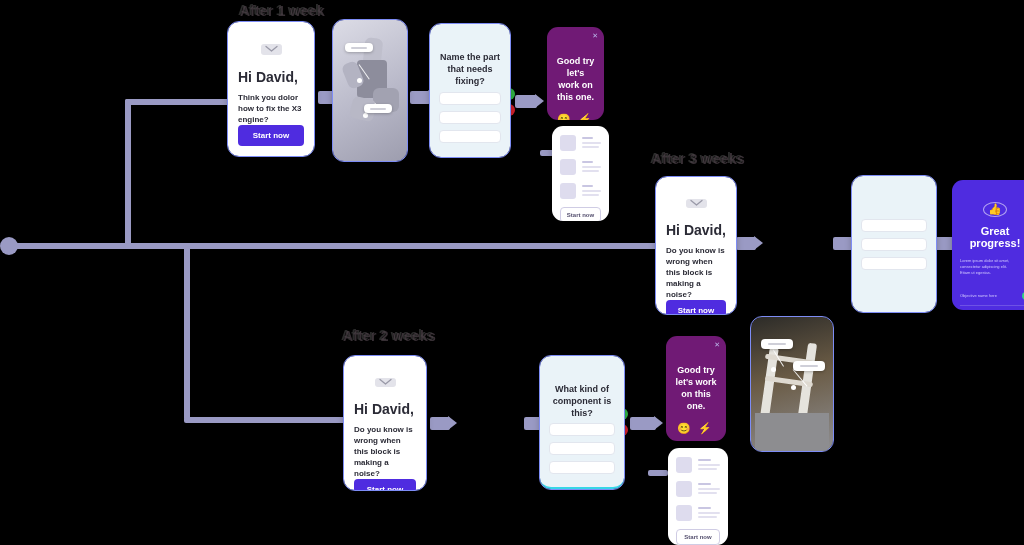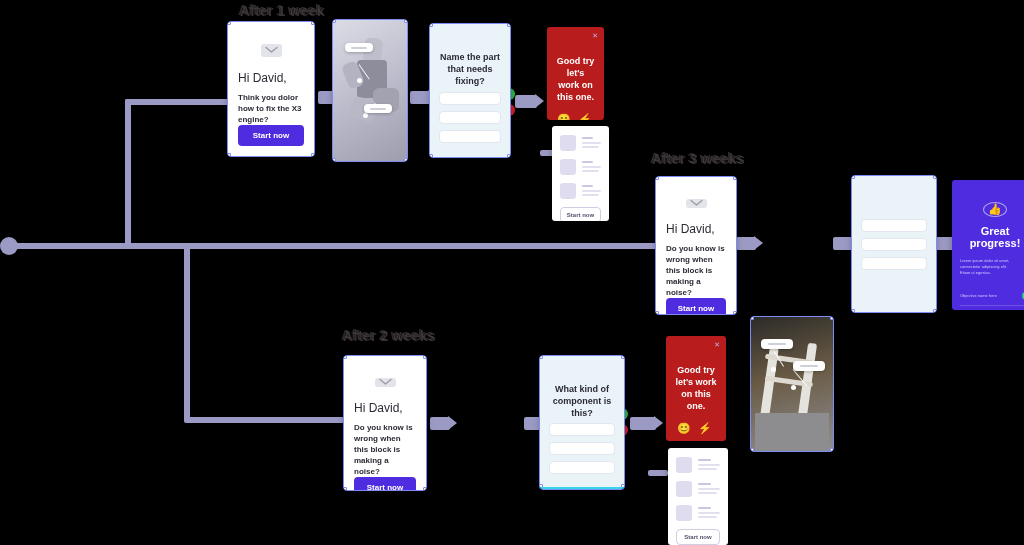--- a/index.html
+++ b/index.html
@@ -35,41 +35,41 @@
     position: absolute; color: #2b2b2b; font-size: 14px; font-weight: 700;
     letter-spacing: .2px; white-space: nowrap;
     filter: blur(.35px);
   }
   .group-label .ghost {
     position: absolute; left: 2px; top: 1px; color: #4a3f46; opacity: .75;
   }
 
   
   .phone {
-    position: absolute; border-radius: 3px; overflow: hidden;
+    position: absolute; border-radius: 11px; overflow: hidden;
     box-shadow: 0 2px 7px rgba(0,0,0,.30);
     background: #fff;
   }
   .phone.sel { outline: 1px solid #7d8cf5; }
   .handle {
     position: absolute; width: 5px; height: 5px; background: #fff;
     border: 1px solid #7d8cf5; border-radius: 1px;
   }
   .h-tl { left: -2px; top: -2px; } .h-tr { right: -2px; top: -2px; }
   .h-bl { left: -2px; bottom: -2px; } .h-br { right: -2px; bottom: -2px; }
 
   
   .card-email { background: #fff; padding: 10px; display: flex; flex-direction: column; }
   .mail-icon {
     width: 21px; height: 16px; margin: 12px auto 14px auto;
     border-radius: 3px; background: #e3e3ea;
     display: flex; align-items: center; justify-content: center;
   }
   .mail-icon svg { display: block; }
-  .greet { font-size: 12px; color: #2b2b36; margin-bottom: 7px; font-weight: 400; }
+  .greet { font-size: 14px; color: #2b2b36; margin-bottom: 7px; font-weight: 700; }
   .body-txt { font-size: 8px; color: #2b2b36; line-height: 1.38; font-weight: 600; }
   .cta {
     margin-top: auto; background: #4f2ce0; color: #fff; border: none;
     border-radius: 4px; font-size: 8px; font-weight: 600; padding: 6px 0;
     font-family: inherit; width: 100%;
   }
 
   
   .card-media { background: linear-gradient(160deg,#e7e7f0,#c9c9d8); position: relative; }
   .media-engine { background: linear-gradient(150deg,#dcdce6 0%,#b9b9c9 55%,#9d9dae 100%); }
@@ -87,21 +87,21 @@
 
   
   .card-quiz { background: #eaf3f8; display: flex; flex-direction: column; align-items: center; padding: 10px 9px; }
   .card-quiz.teal-edge { border-bottom: 2px solid #36d6e7; }
   .quiz-q { font-size: 9px; font-weight: 700; color: #2b2b36; text-align: center; line-height: 1.32; margin-top: 18px; }
   .quiz-opts { width: 100%; margin-top: auto; margin-bottom: auto; display: flex; flex-direction: column; gap: 6px; }
   .opt { height: 13px; background: #fff; border: 1px solid #e2e6ee; border-radius: 4px; }
 
   
   .card-purple {
-    background: #b91c1c; color: #fff; display: flex; flex-direction: column;
+    background: #701a75; color: #fff; display: flex; flex-direction: column;
     align-items: center; padding: 10px 9px;
   }
   .close-x { position: absolute; right: 6px; top: 5px; font-size: 7px; color: #b9b4e8; }
   .purple-title { font-size: 9px; font-weight: 700; text-align: center; line-height: 1.35; margin-top: 18px; }
   .emoji-row { font-size: 11px; margin-top: 9px; letter-spacing: 2px; }
 
   
   .card-list { background: #fff; padding: 9px 8px; display: flex; flex-direction: column; }
   .list-row { display: flex; gap: 6px; align-items: flex-start; margin-bottom: 8px; }
   .list-thumb { width: 16px; height: 16px; background: #dedcee; border-radius: 3px; flex: none; }

